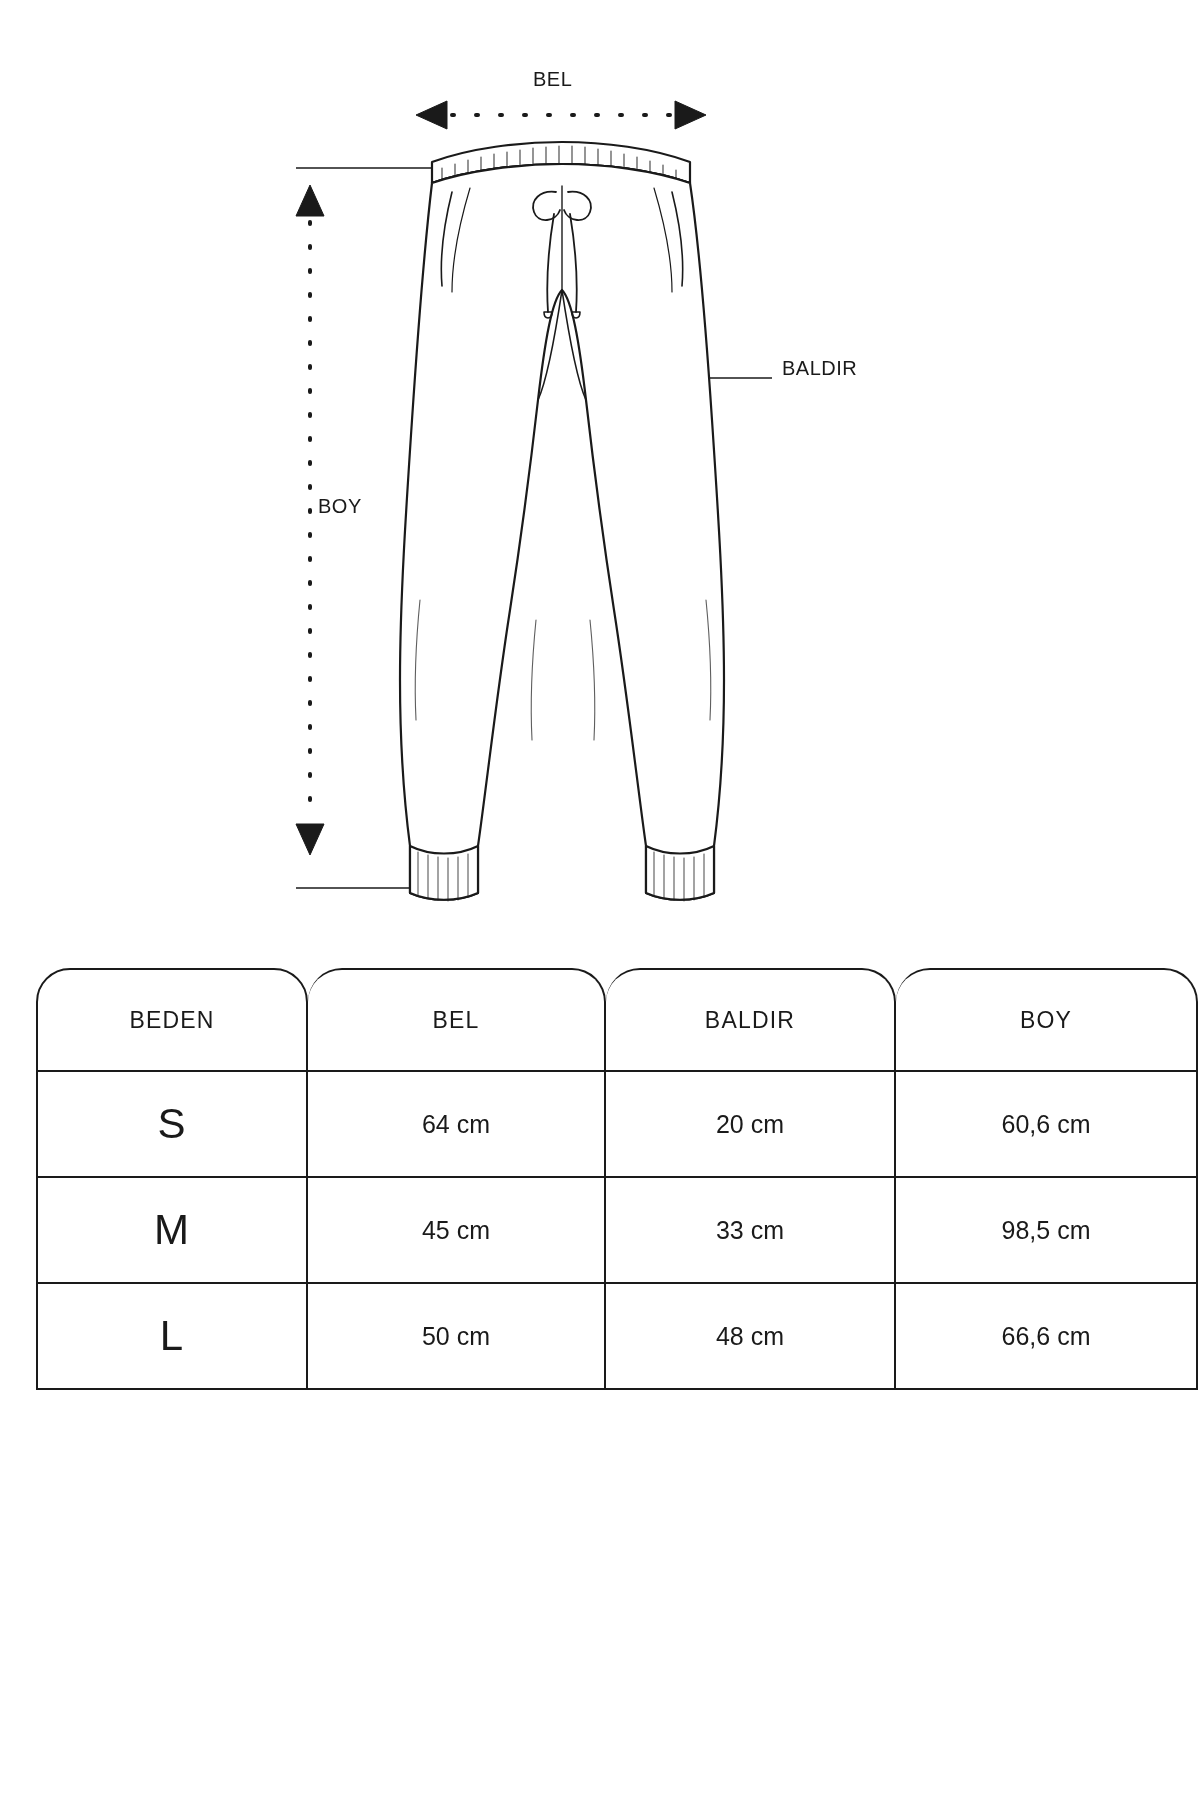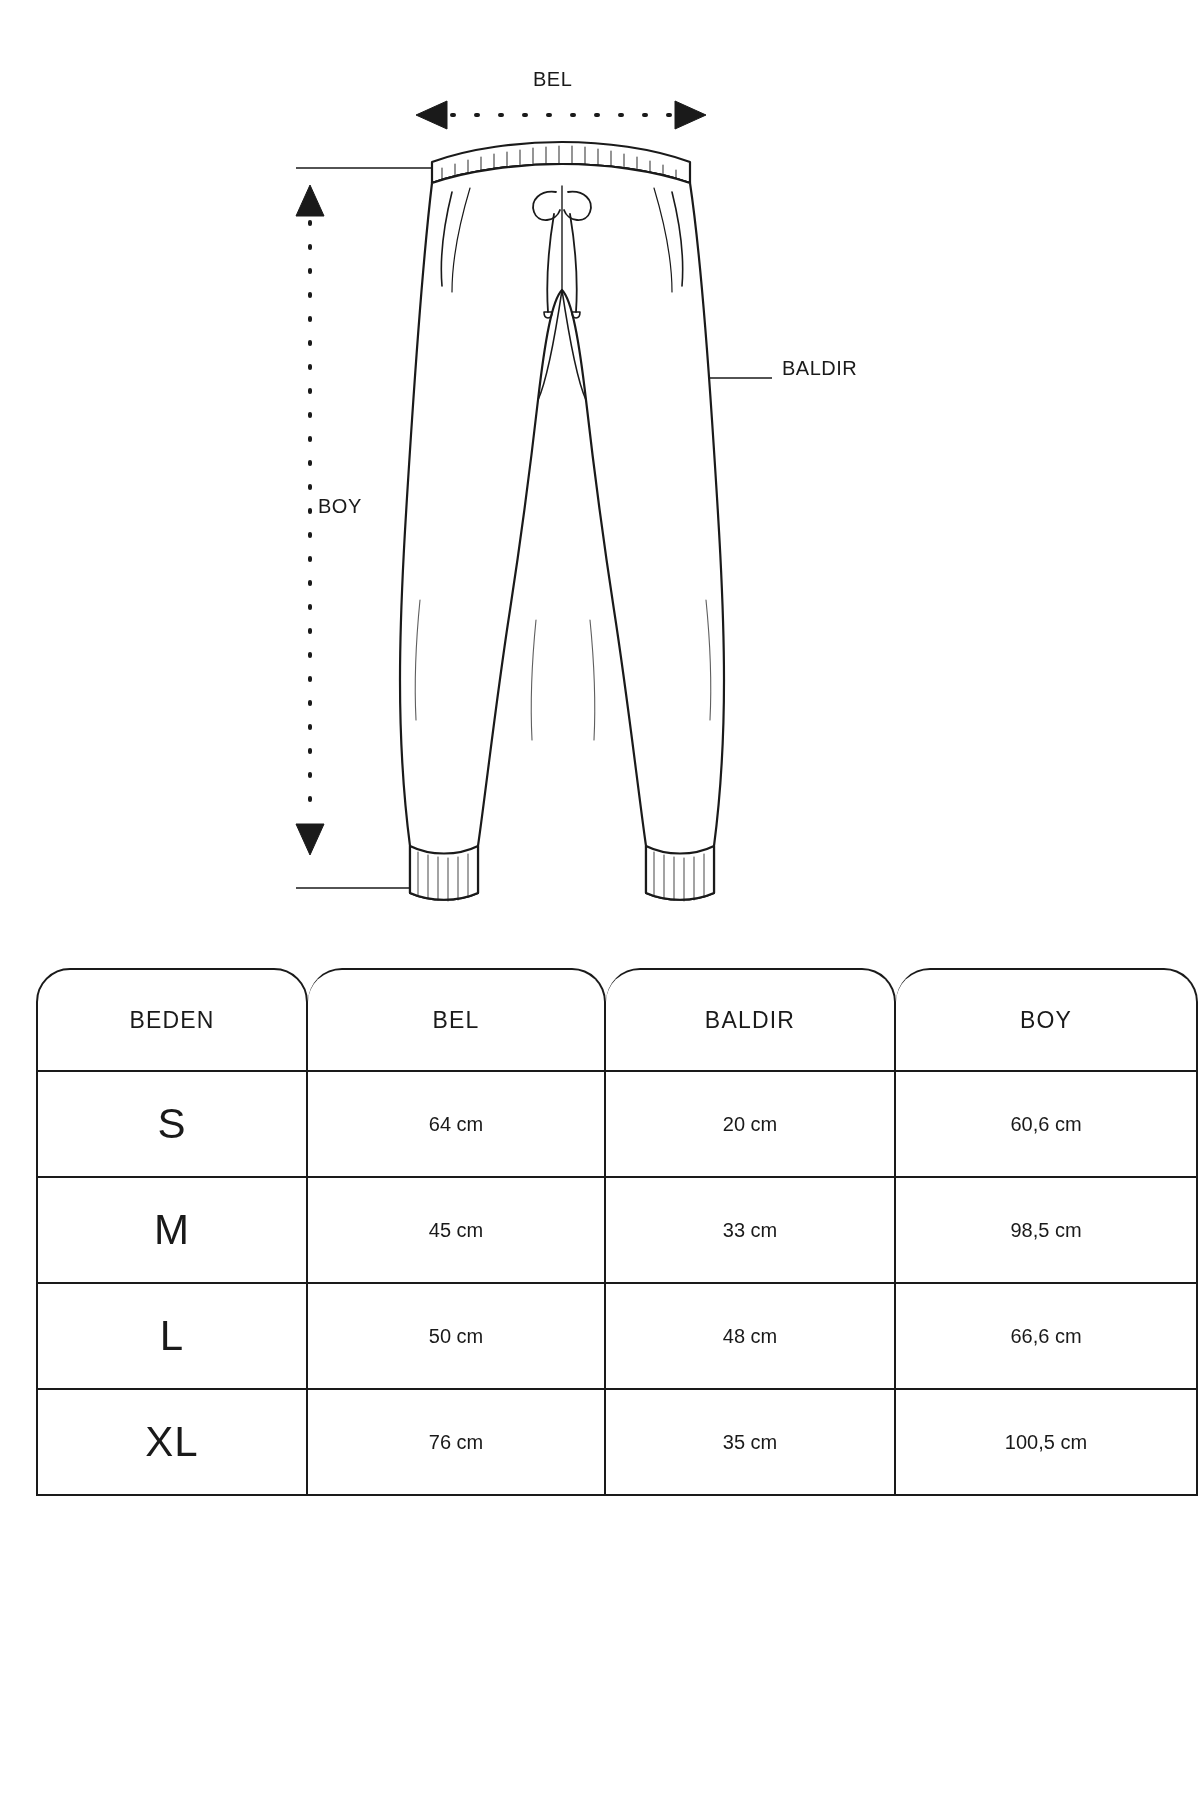--- a/index.html
+++ b/index.html
@@ -68,21 +68,21 @@
     height: 100px;
     font-size: 23px;
     letter-spacing: 1.2px;
     border-top: 2px solid #1a1a1a;
     border-top-left-radius: 34px;
     border-top-right-radius: 34px;
     background: #ffffff;
   }
   table.size-table tbody td {
     height: 104px;
-    font-size: 20px;
+    font-size: 25px;
   }
   table.size-table tbody td.size-cell {
     font-size: 42px;
     letter-spacing: 1px;
   }
   col.c-beden { width: 272px; }
   col.c-bel   { width: 298px; }
   col.c-baldir{ width: 290px; }
   col.c-boy   { width: 302px; }
 </style>
@@ -244,21 +244,15 @@
         <td>45 cm</td>
         <td>33 cm</td>
         <td>98,5 cm</td>
       </tr>
       <tr>
         <td class="size-cell">L</td>
         <td>50 cm</td>
         <td>48 cm</td>
         <td>66,6 cm</td>
       </tr>
-      <tr>
-        <td class="size-cell">XL</td>
-        <td>76 cm</td>
-        <td>35 cm</td>
-        <td>100,5 cm</td>
-      </tr>
     </tbody>
   </table>
 </div>
 
 </body></html>

